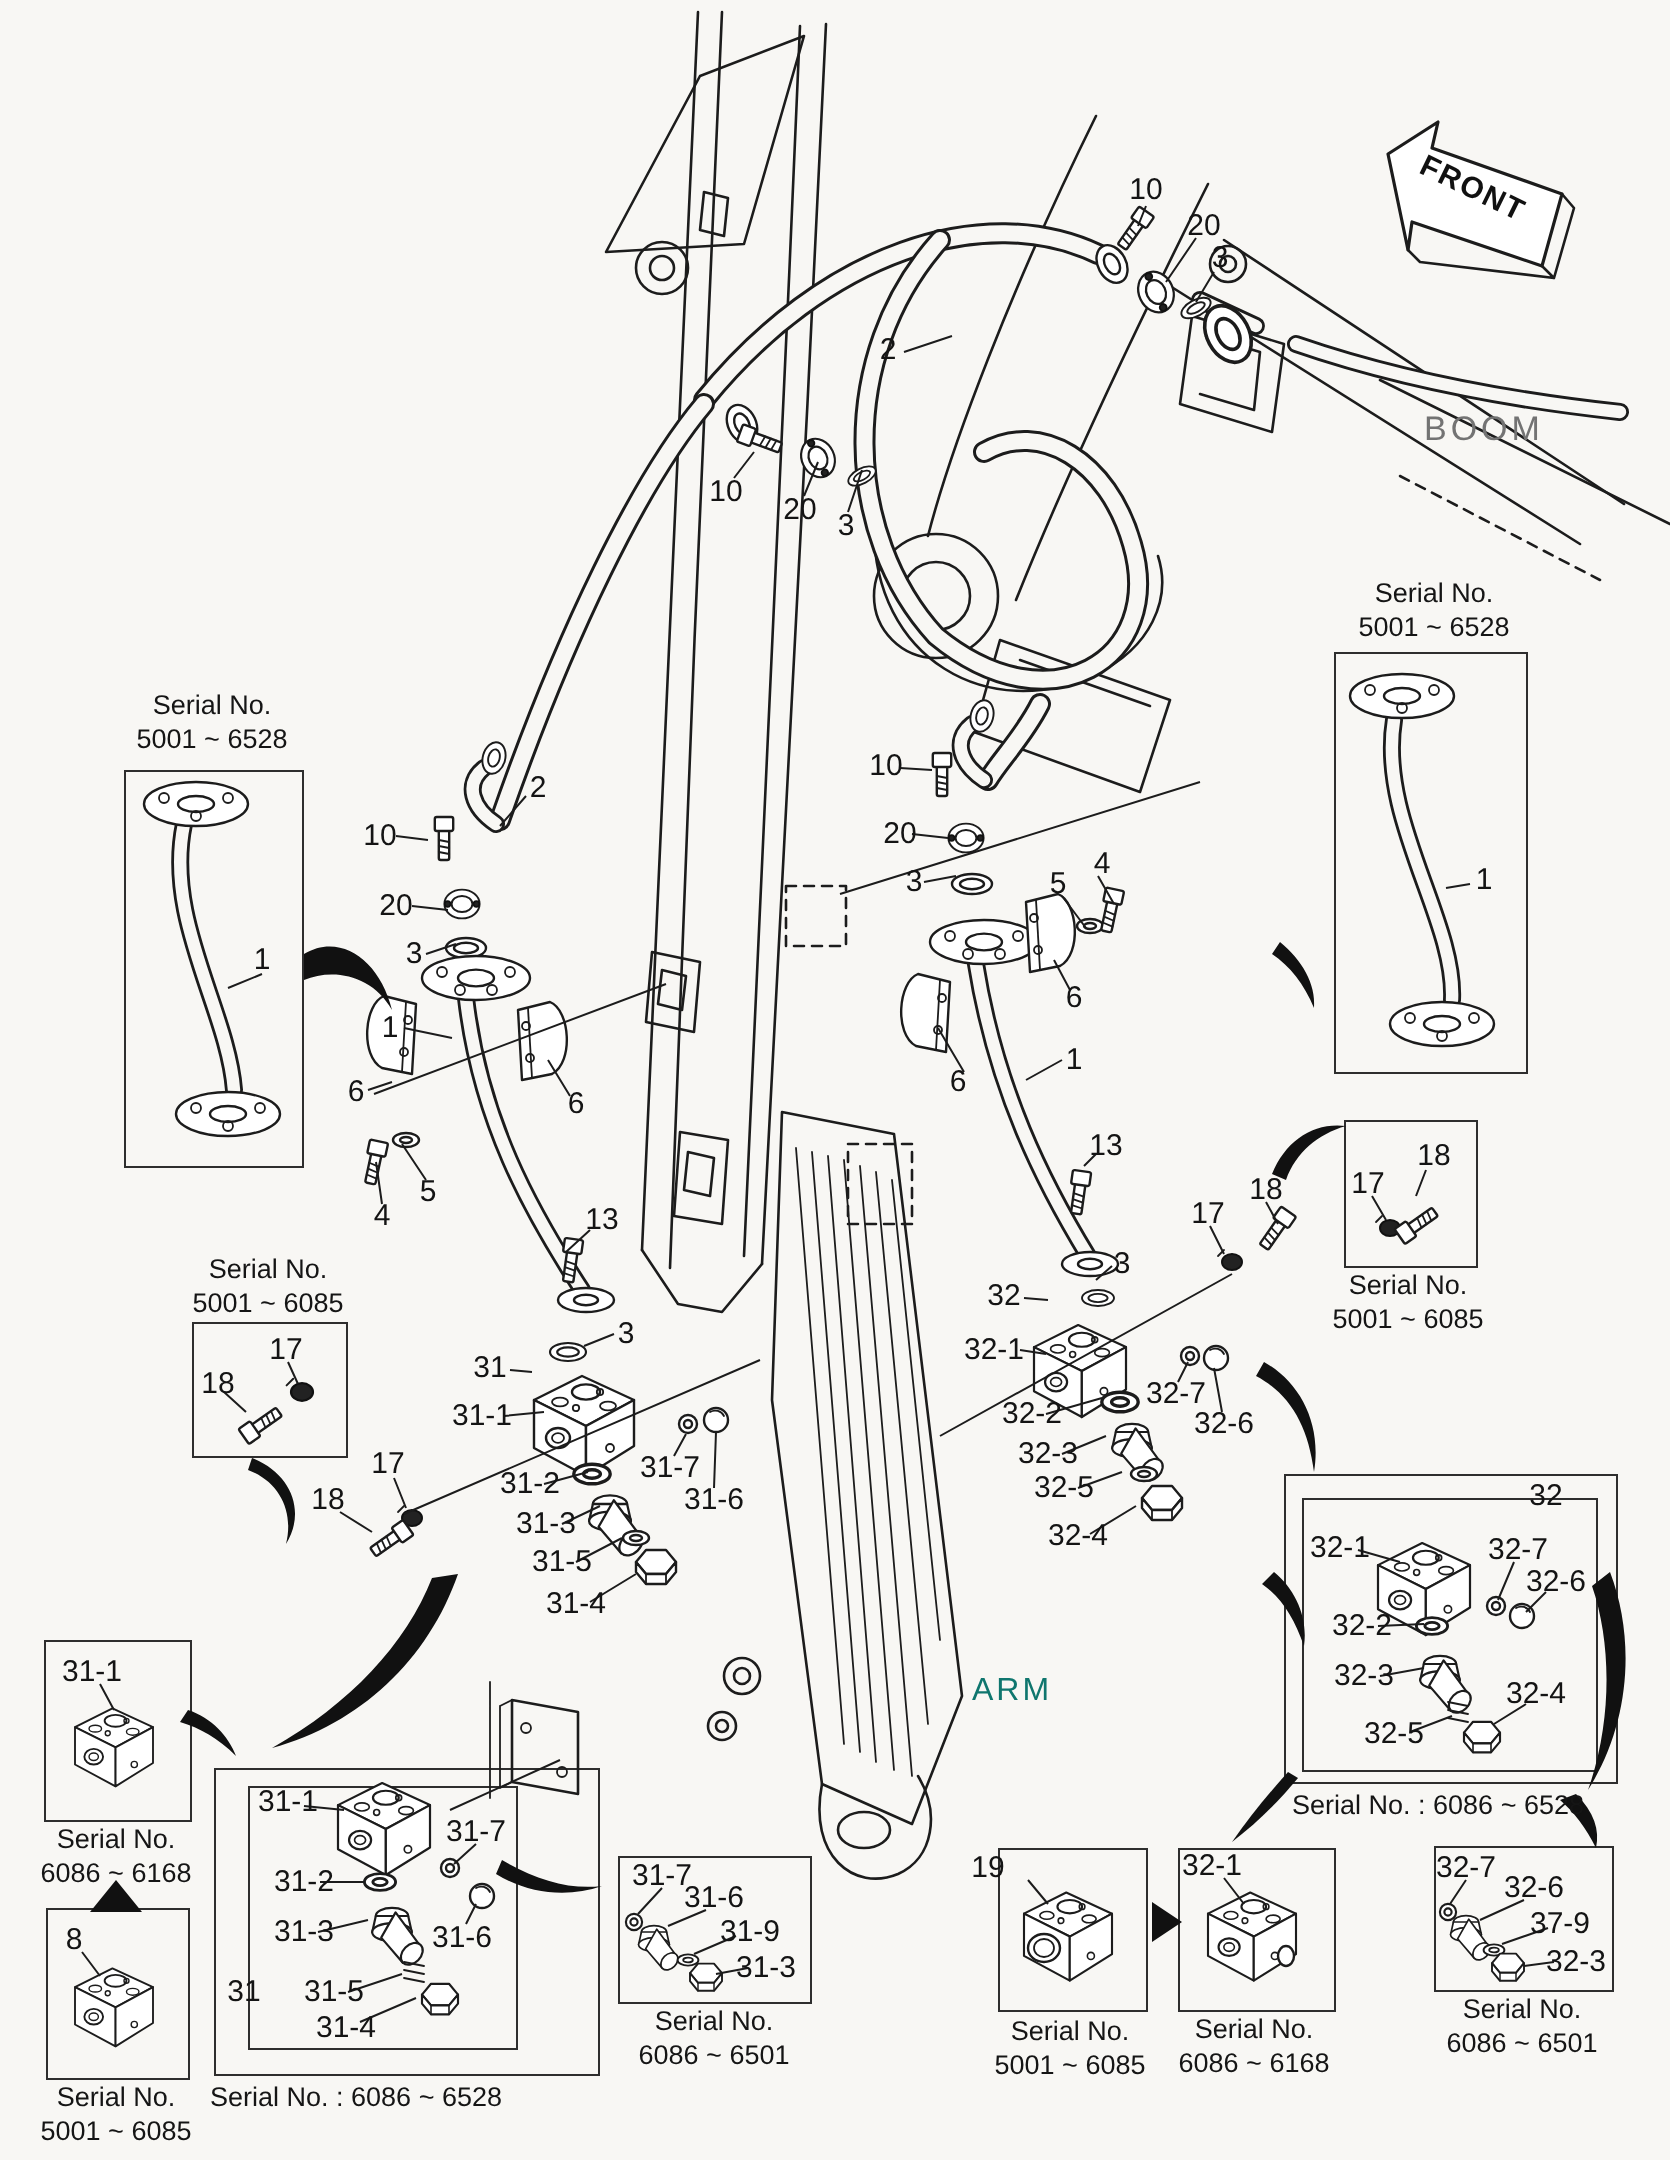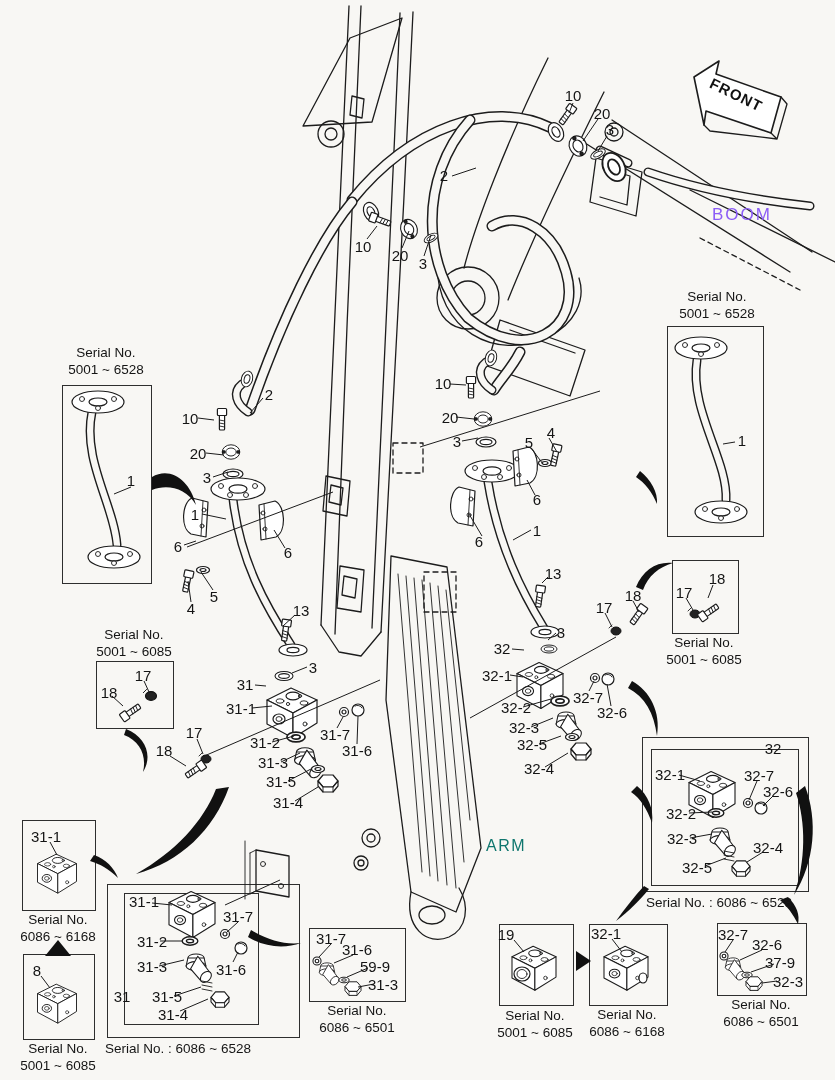--- a/index.html
+++ b/index.html
@@ -2,21 +2,21 @@
 <html><head>
 <meta charset="utf-8">
 <style>
 html,body{margin:0;padding:0;background:#e8e8e8}
 .stage{position:relative;width:835px;height:1080px;background:#f8f7f4;font-family:"Liberation Sans",sans-serif;overflow:hidden}
 svg.art{position:absolute;left:0;top:0;z-index:3;pointer-events:none}
 .sbox{position:absolute;border:1.6px solid #2e2e2e;z-index:2;background:transparent}
 .sbox-title{position:absolute;z-index:4;transform:translateX(-50%);text-align:center;font-size:13.5px;line-height:17px;color:#151515;white-space:nowrap}
 .callout{position:absolute;z-index:5;transform:translate(-50%,-50%);font-size:15px;color:#141414;white-space:nowrap}
 .front-label{position:absolute;left:708px;top:86px;z-index:5;font-weight:bold;font-size:15px;letter-spacing:1px;color:#111;transform:rotate(26deg)}
-.boom-label{position:absolute;left:712px;top:205px;z-index:5;font-size:17px;letter-spacing:2px;color:#8b5cf6}
+.boom-label{position:absolute;left:712px;top:205px;z-index:5;font-size:17px;letter-spacing:2px;color:#737373}
 .arm-label{position:absolute;left:486px;top:837px;z-index:5;font-size:16px;letter-spacing:1.5px;color:#0f766e}
 .ln{fill:none;stroke:#1c1c1c;stroke-width:1.3;stroke-linecap:round;stroke-linejoin:round}
 .lnt{fill:none;stroke:#1c1c1c;stroke-width:.9;stroke-linecap:round}
 .dash{stroke-dasharray:5 4}
 .tubeO{fill:none;stroke:#1c1c1c;stroke-width:11;stroke-linecap:round}
 .tubeI{fill:none;stroke:#f8f7f4;stroke-width:8;stroke-linecap:round}
 .pO{fill:none;stroke:#1c1c1c;stroke-width:9;stroke-linecap:round}
 .pI{fill:none;stroke:#f8f7f4;stroke-width:6.2;stroke-linecap:round}
 .pf{fill:#fff;stroke:#1c1c1c;stroke-width:1.2;stroke-linejoin:round}
 .pfd{fill:#222;stroke:#111;stroke-width:1}
@@ -154,23 +154,23 @@
       <span class="callout" style="left: 144px; top: 901px;">31-1</span>
       <span class="callout" style="left: 238px; top: 916px;">31-7</span>
       <span class="callout" style="left: 152px; top: 941px;">31-2</span>
       <span class="callout" style="left: 231px; top: 969px;">31-6</span>
       <span class="callout" style="left: 152px; top: 966px;">31-3</span>
       <span class="callout" style="left: 122px; top: 996px;">31</span>
       <span class="callout" style="left: 167px; top: 996px;">31-5</span>
       <span class="callout" style="left: 173px; top: 1014px;">31-4</span>
       <span class="callout" style="left: 331px; top: 938px;">31-7</span>
       <span class="callout" style="left: 357px; top: 949px;">31-6</span>
-      <span class="callout" style="left: 375px; top: 966px;">59-9</span>
+      <span class="callout" style="left: 375px; top: 966px;">31-9</span>
       <span class="callout" style="left: 383px; top: 984px;">31-3</span>
-      <span class="callout" style="left: 506px; top: 934px;">19</span>
+      <span class="callout" style="left: 494px; top: 934px;">19</span>
       <span class="callout" style="left: 606px; top: 933px;">32-1</span>
       <span class="callout" style="left: 733px; top: 934px;">32-7</span>
       <span class="callout" style="left: 767px; top: 944px;">32-6</span>
       <span class="callout" style="left: 780px; top: 962px;">37-9</span>
       <span class="callout" style="left: 788px; top: 981px;">32-3</span>
       <span class="callout" style="left: 773px; top: 748px;">32</span>
       <span class="callout" style="left: 670px; top: 774px;">32-1</span>
       <span class="callout" style="left: 759px; top: 775px;">32-7</span>
       <span class="callout" style="left: 778px; top: 791px;">32-6</span>
       <span class="callout" style="left: 681px; top: 813px;">32-2</span>

